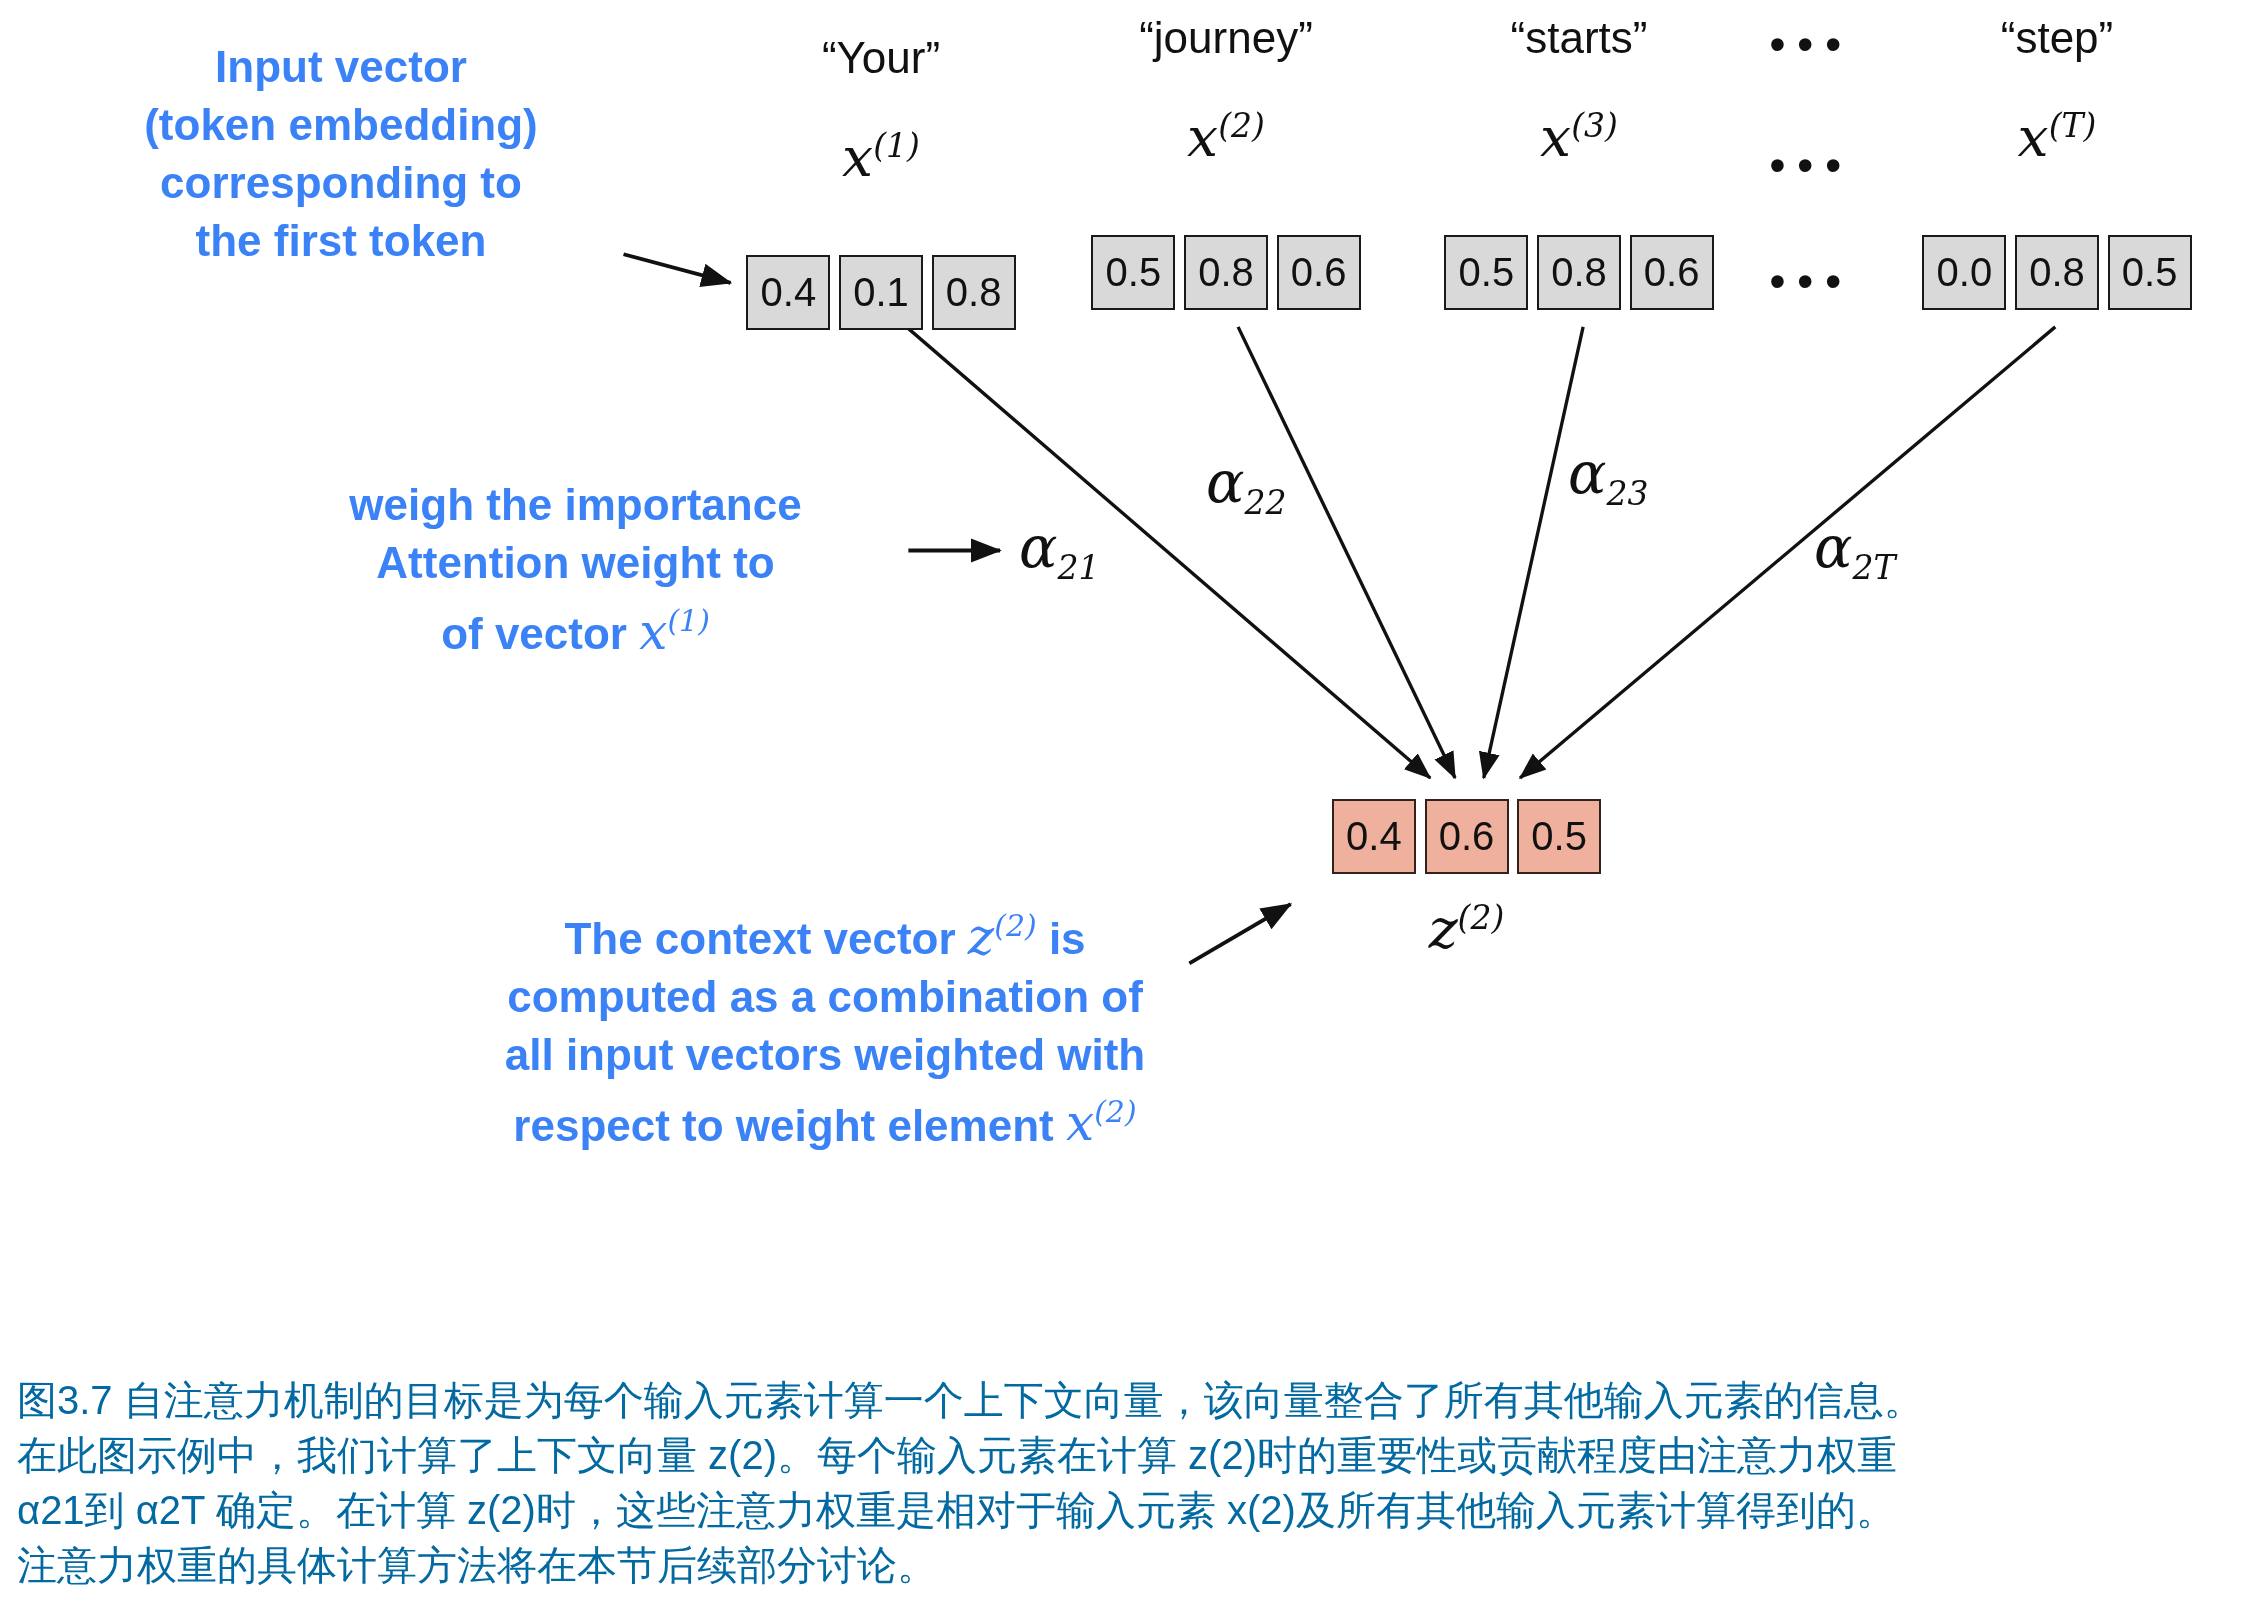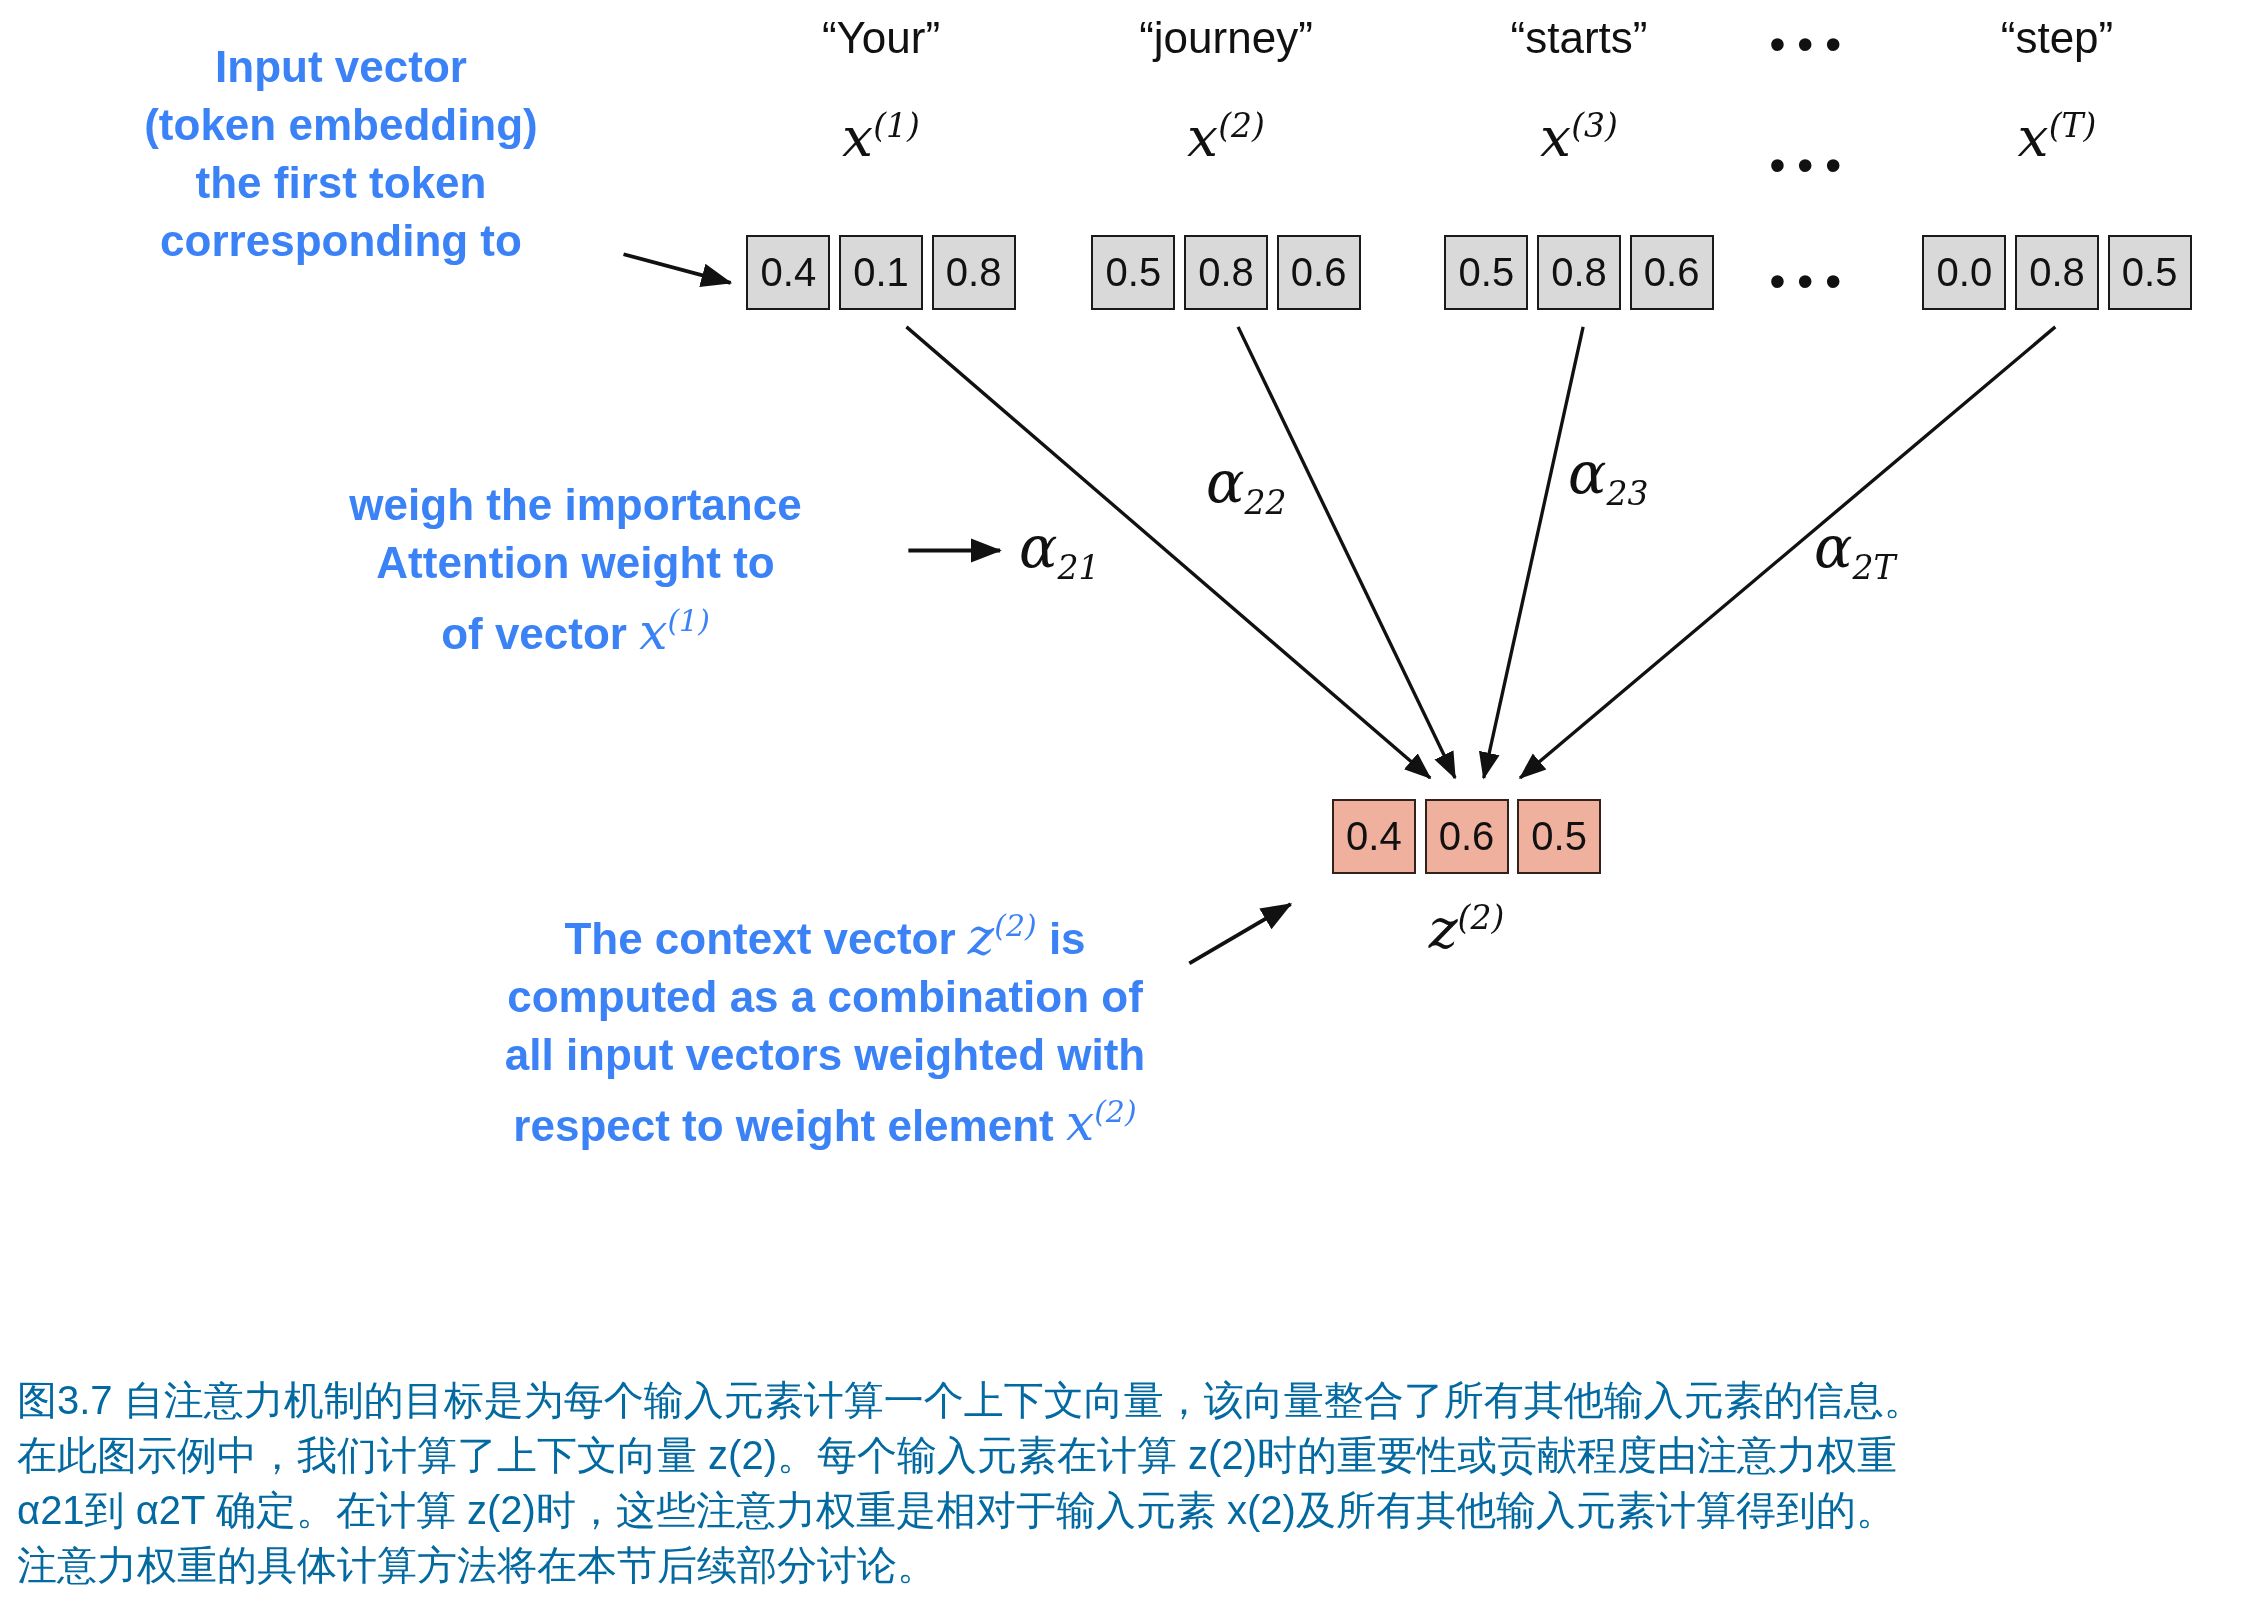--- a/index.html
+++ b/index.html
@@ -46,21 +46,21 @@
     </defs>
     <line x1="948" y1="342" x2="1496" y2="814" stroke="#111" stroke-width="3.5" marker-end="url(#ah)"></line>
     <line x1="1295" y1="342" x2="1522" y2="814" stroke="#111" stroke-width="3.5" marker-end="url(#ah)"></line>
     <line x1="1656" y1="342" x2="1552" y2="814" stroke="#111" stroke-width="3.5" marker-end="url(#ah)"></line>
     <line x1="2150" y1="342" x2="1590" y2="814" stroke="#111" stroke-width="3.5" marker-end="url(#ah)"></line>
     <line x1="652" y1="266" x2="764" y2="296" stroke="#111" stroke-width="4" marker-end="url(#ah)"></line>
     <line x1="950" y1="576" x2="1046" y2="576" stroke="#111" stroke-width="4" marker-end="url(#ah)"></line>
     <line x1="1244" y1="1008" x2="1350" y2="946" stroke="#111" stroke-width="4" marker-end="url(#ah)"></line>
   </svg>
 
-  <div class="token-col" style="left:728px;">
+  <div class="token-col" style="left:728px;margin-top:20px;">
     <div class="word">“Your”</div>
     <div class="math-row"><span class="math"><span>x</span><sup>(1)</sup></span></div>
     <div class="vec">
       <div class="cell">0.4</div>
       <div class="cell">0.1</div>
       <div class="cell">0.8</div>
     </div>
   </div>
 
   <div class="token-col" style="left:1073px;">
@@ -105,22 +105,22 @@
   <div class="context-vec">
     <div class="cell">0.4</div>
     <div class="cell">0.6</div>
     <div class="cell">0.5</div>
   </div>
   <div class="z-sym"><span class="math"><span>z</span><sup>(2)</sup></span></div>
 
   <div class="blabel" style="left:54px; top:38px; width:574px;">
     <div>Input vector</div>
     <div>(token embedding)</div>
+    <div>corresponding to</div>
     <div>the first token</div>
-    <div>corresponding to</div>
   </div>
 
   <div class="blabel" style="left:241px; top:476px; width:669px;">
     <div>weigh the importance</div>
     <div>Attention weight to</div>
     <div><span>of vector </span><span class="mi"><span>x</span><sup>(1)</sup></span></div>
   </div>
 
   <div class="blabel" style="left:409px; top:897px; width:832px;">
     <div><span>The context vector </span><span class="mi"><span>z</span><sup>(2)</sup></span><span> is</span></div>

